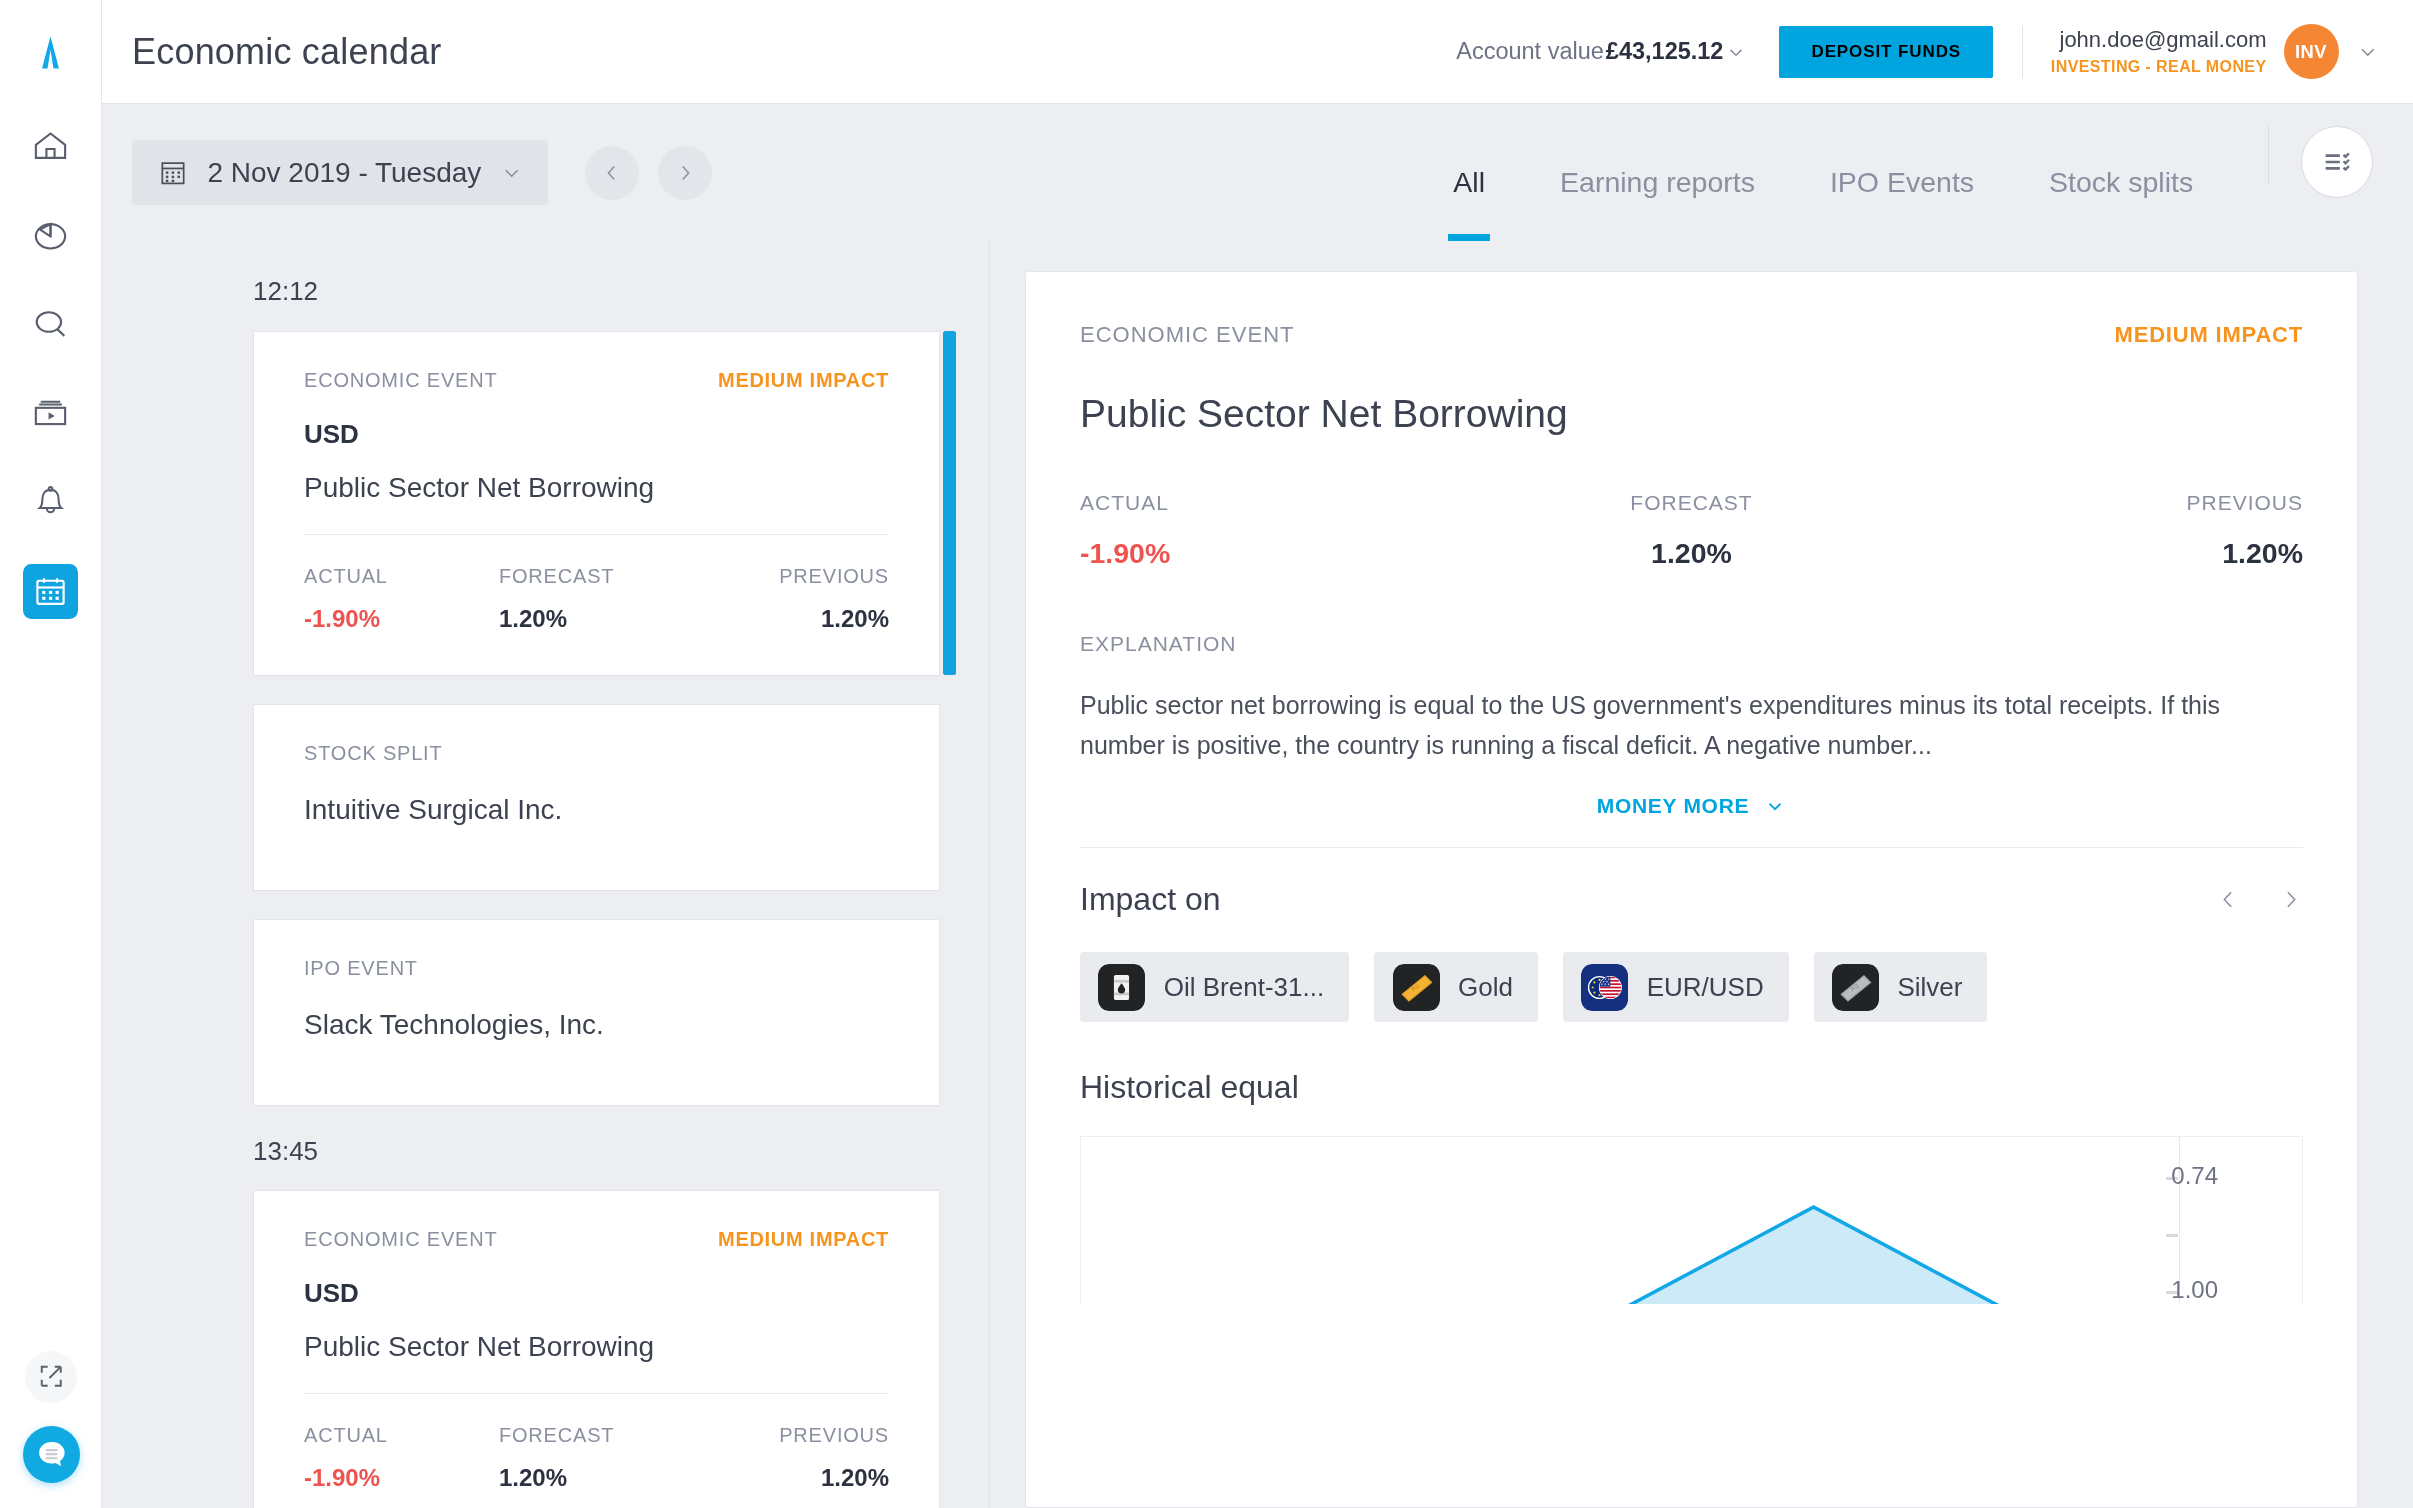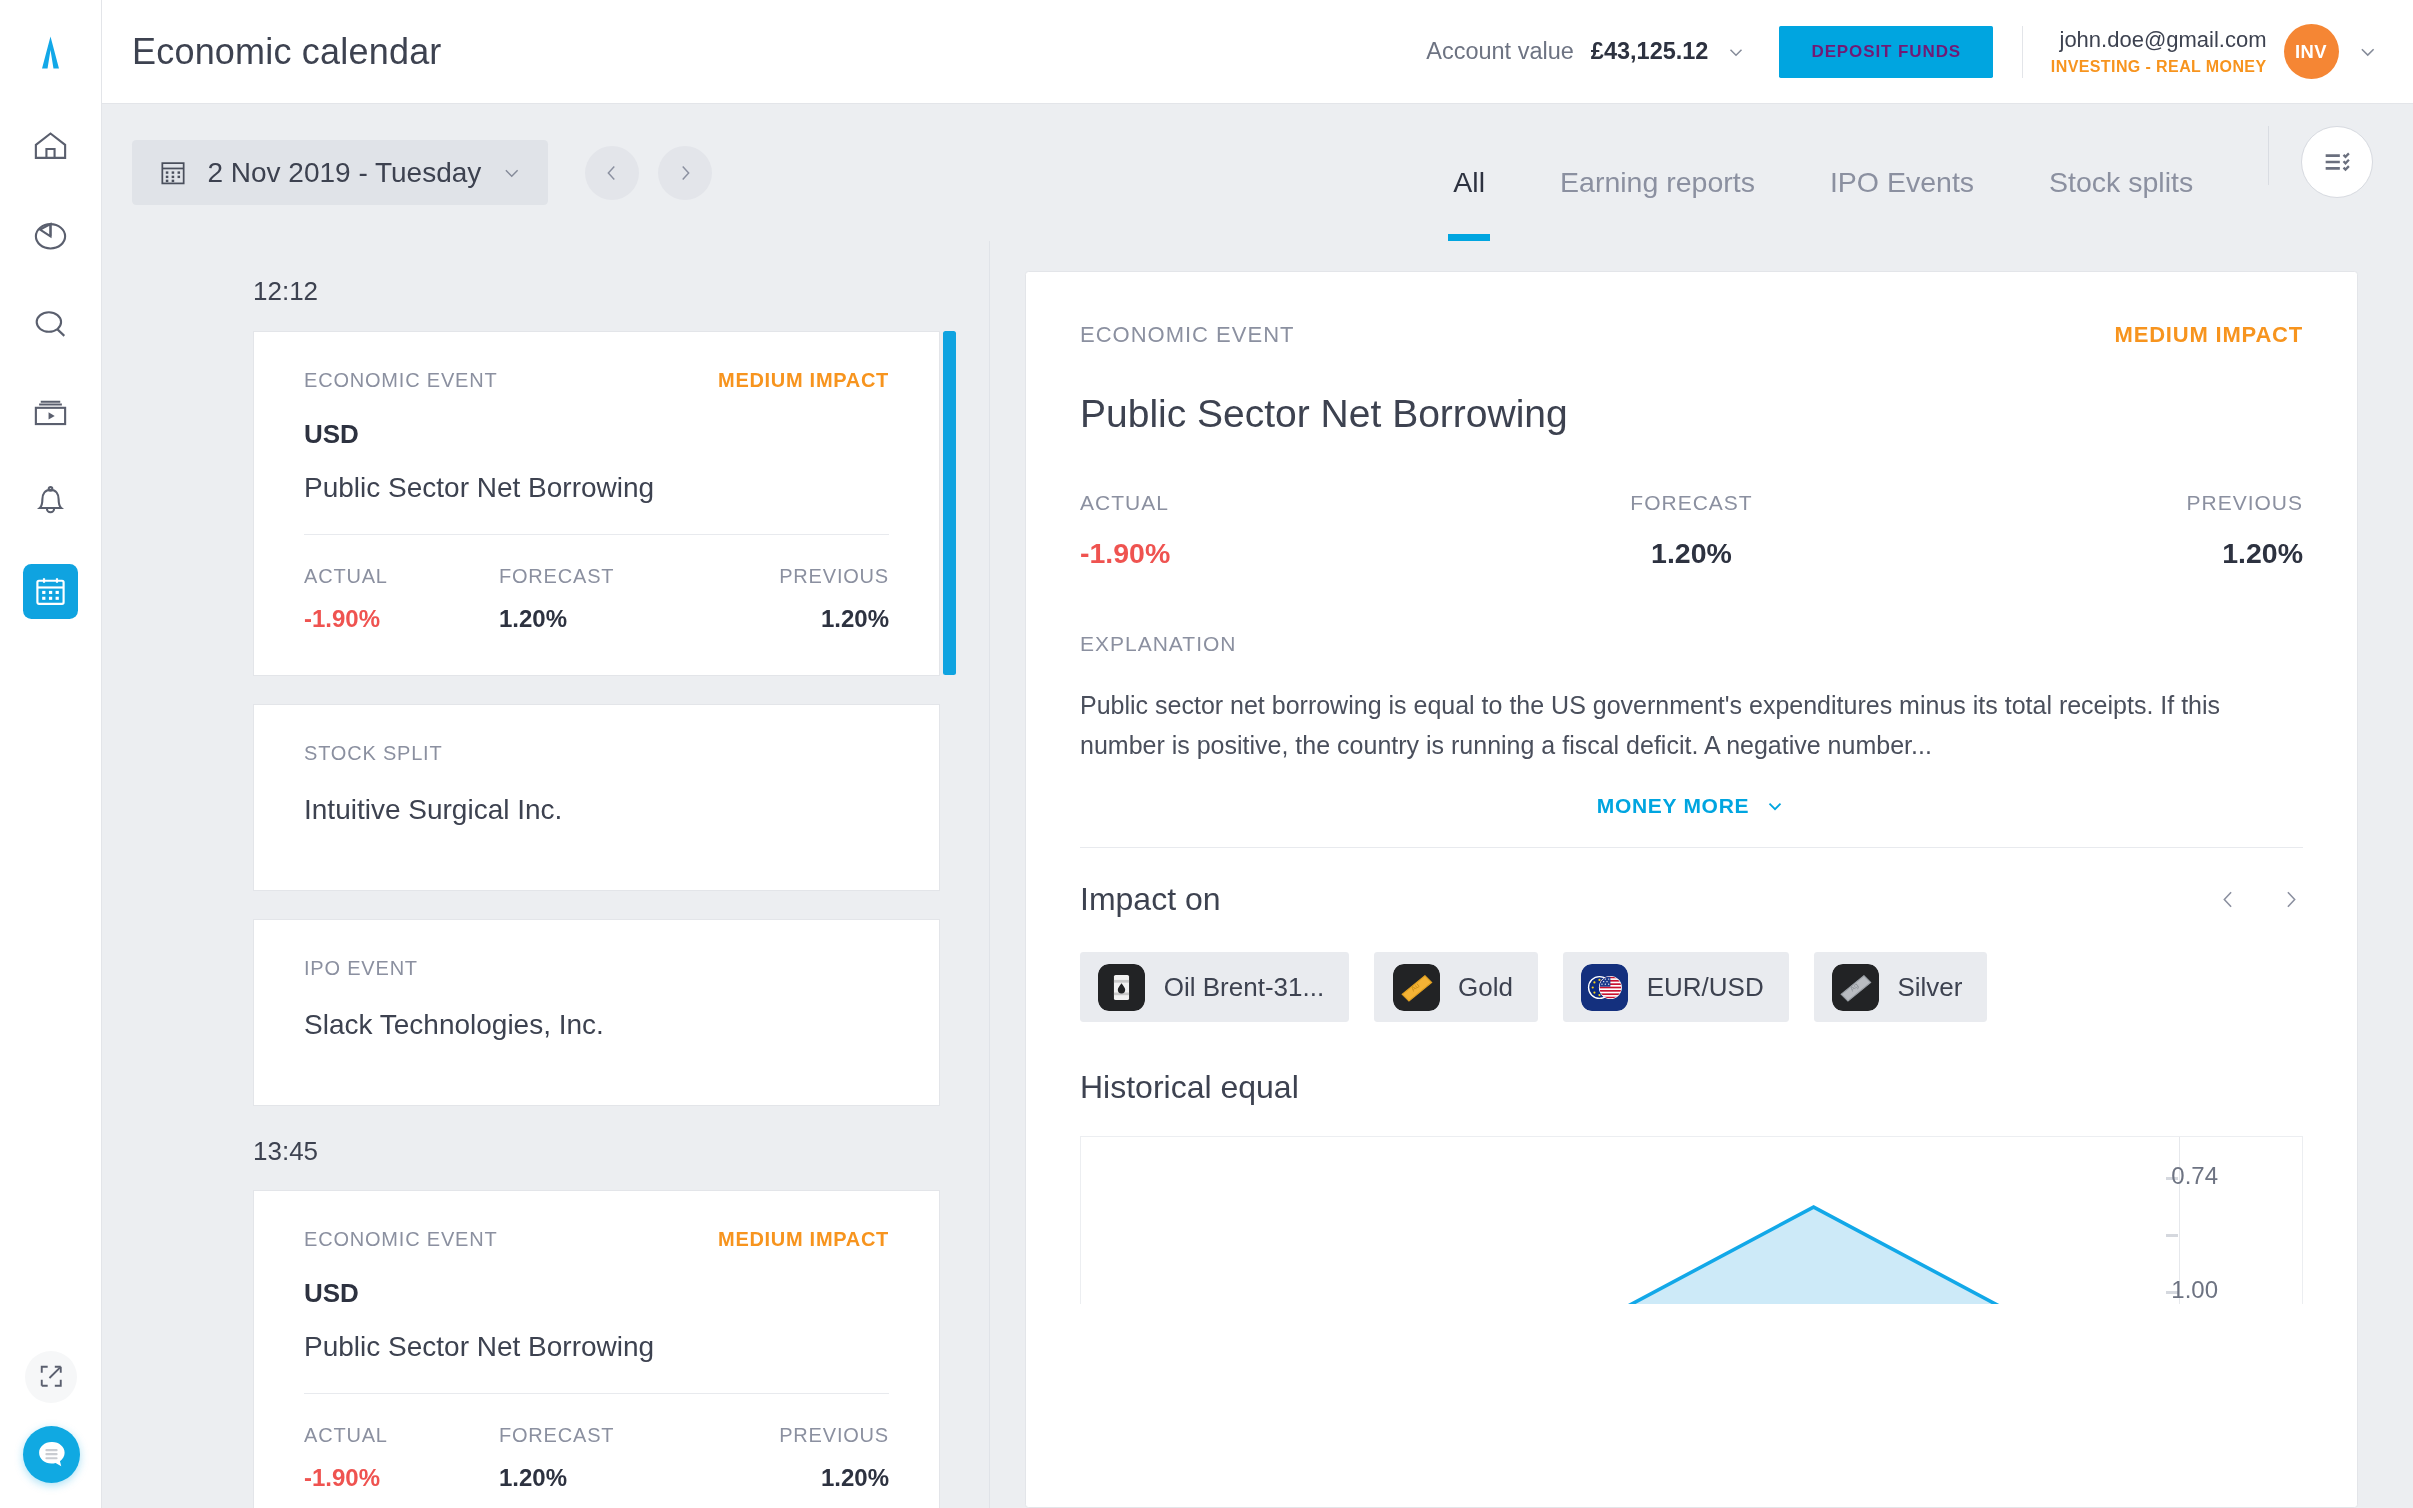--- a/index.html
+++ b/index.html
@@ -49,26 +49,26 @@
   
   .topbar {
     height: 104px; background: #ffffff;
     border-bottom: 0.8px solid #e3e5e9;
     display: flex; align-items: center;
     padding: 0 34px 0 30px;
     flex: 0 0 104px;
   }
   .page-title { font-size: 36px; color: #3d4250; font-weight: 400; letter-spacing: 0.2px; }
   .topbar-right { margin-left: auto; display: flex; align-items: center; }
-  .acct { display: flex; align-items: center; gap: 17px; margin-right: 32px; }
+  .acct { display: flex; align-items: center; gap: 2px; margin-right: 32px; }
   .acct-label { font-size: 23.5px; color: #6d7382; }
   .acct-value { font-size: 23.5px; color: #2d3240; font-weight: 700; }
   .caret { color: #858b99; }
   .deposit-btn {
-    background: #00a5e0; color: #701a75;
+    background: #00a5e0; color: #000000;
     font-size: 17px; font-weight: 700; letter-spacing: 0.9px;
     padding: 0 32px; height: 52px; line-height: 52px;
     border: none; border-radius: 1.7px; cursor: pointer;
     font-family: "Liberation Sans", sans-serif;
   }
   .vdiv { width: 0.8px; height: 52px; background: #e3e5e9; margin: 0 28.5px; }
   .user-block { display: flex; align-items: center; gap: 17px; }
   .user-text { text-align: right; display: flex; flex-direction: column; gap: 4.2px; }
   .user-email { font-size: 22px; color: #3d4250; }
   .user-mode { font-size: 16px; color: #f7941e; font-weight: 700; letter-spacing: 0.4px; }

